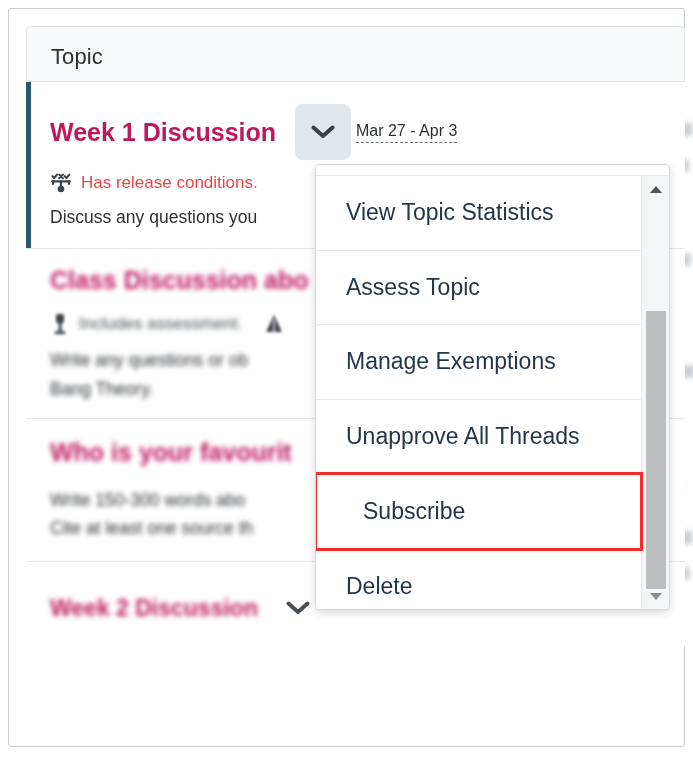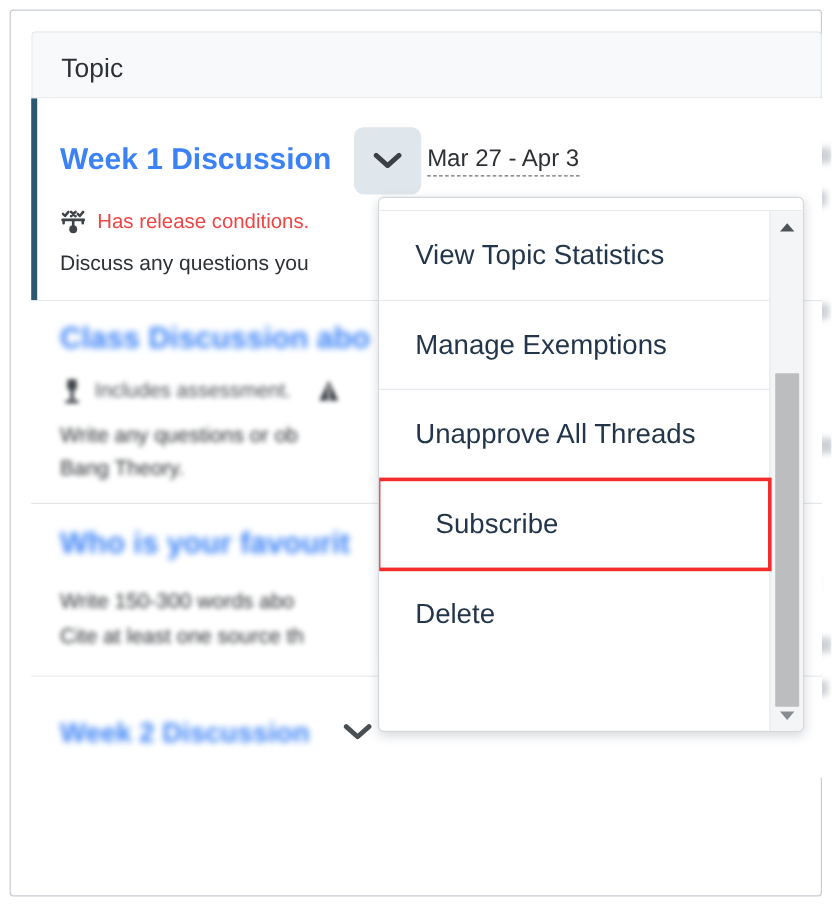--- a/index.html
+++ b/index.html
@@ -74,21 +74,21 @@
     width: 5px;
     background: #2b5871;
   }
   .row-inner {
     padding: 22px 0 18px 24px;
   }
 
   .topic-title {
     font-size: 25px;
     font-weight: bold;
-    color: #3b82f6;
+    color: #be185d;
     line-height: 1.08;
     display: inline-block;
     vertical-align: middle;
   }
   .topic-title.small {
     font-size: 23px;
   }
 
   
   .chevron-btn {
@@ -113,21 +113,21 @@
     position: absolute;
     left: 50%;
     top: 50%;
     transform: translate(-50%, -50%);
     width: 24px;
     height: 14px;
   }
 
   .date-range {
     margin-top: 17px;
-    font-size: 20px;
+    font-size: 16px;
     color: #2d3034;
     border-bottom: 1px dashed #6b7075;
     display: inline-block;
     padding-bottom: 2px;
   }
 
   .meta-line {
     margin-top: 11px;
     display: flex;
     align-items: center;
@@ -356,20 +356,23 @@
   </div>
 
   <div class="menu">
     <div class="menu-cap"></div>
 
     <div class="menu-list">
       <div class="menu-item">
         <span>View Topic Statistics</span>
       </div>
       <div class="menu-item">
+        <span>Assess Topic</span>
+      </div>
+      <div class="menu-item">
         <span>Manage Exemptions</span>
       </div>
       <div class="menu-item">
         <span>Unapprove All Threads</span>
       </div>
       <div class="menu-item highlighted">
         <span>Subscribe</span>
       </div>
       <div class="menu-item">
         <span>Delete</span>

